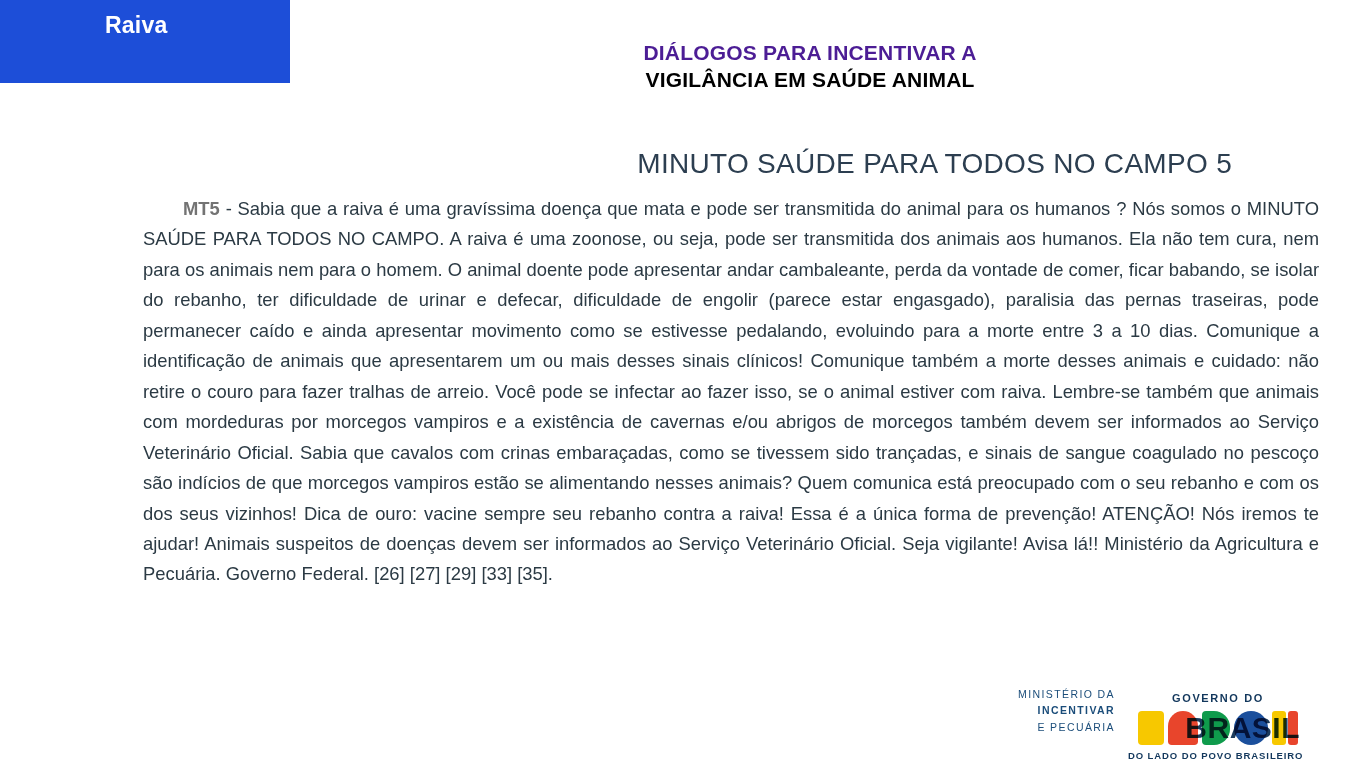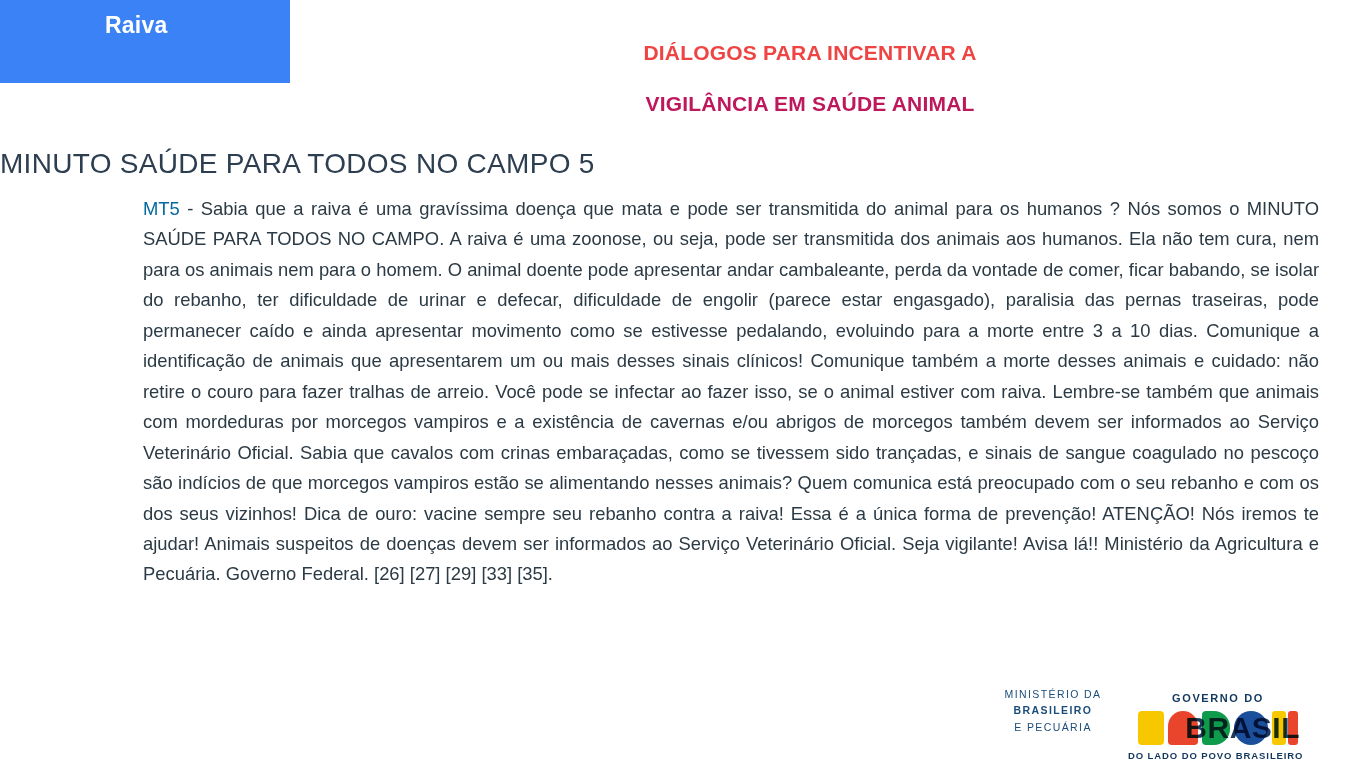--- a/index.html
+++ b/index.html
@@ -15,21 +15,21 @@
     position: relative;
   }
 
   
   .corner-banner {
     position: absolute;
     left: 0;
     top: 0;
     width: 290px;
     height: 83px;
-    background: #3b82f6;
+    background: #1d4ed8;
   }
   .corner-banner .banner-label {
     position: absolute;
     left: 105px;
     top: 12px;
     color: #ffffff;
     font-size: 23px;
     font-weight: bold;
     letter-spacing: 0.2px;
   }
@@ -39,67 +39,68 @@
     position: absolute;
     left: 430px;
     top: 40px;
     width: 760px;
     text-align: center;
     line-height: 1.28;
     font-weight: bold;
     font-size: 21px;
     letter-spacing: 0.2px;
   }
-  .header-title .line1 { color: #ef4444; display: block; }
-  .header-title .line2 { color: #be185d; display: block; margin-top: 24px; }
+  .header-title .line1 { color: #4c1d95; display: block; }
+  .header-title .line2 { color: #000000; display: block; }
 
   
   .doc-title {
     position: absolute;
     left: 0;
     top: 148px;
     width: 1232px;
-    text-align: left;
+    text-align: right;
     color: #2c3e50;
     font-size: 28px;
     font-weight: normal;
     letter-spacing: 0.3px;
   }
 
   .doc-body {
     position: absolute;
     left: 143px;
     top: 194px;
     width: 1176px;
     color: #2b3a44;
     font-size: 18.4px;
     line-height: 1.655;
     text-align: justify;
     text-justify: inter-word;
   }
   .doc-body .mt-label {
-    color: #0369a1;
-    font-weight: normal;
+    color: #737373;
+    font-weight: bold;
+    margin-left: 40px;
   }
 
   
   .footer {
     position: absolute;
     left: 975px;
     top: 676px;
     width: 340px;
     height: 82px;
   }
 
   .min-agri {
     position: absolute;
-    left: 8px;
+    left: 0;
     top: 10px;
     width: 140px;
-    text-align: center;
+    text-align: right;
     color: #1b4d7a;
     font-size: 10.5px;
     line-height: 1.55;
     letter-spacing: 1.4px;
   }
   .min-agri .l1 { font-weight: normal; display: block; }
   .min-agri .l2 { font-weight: bold; display: block; }
   .min-agri .l3 { font-weight: normal; display: block; }
 
   .gov-brasil {
@@ -180,21 +181,21 @@
 <div class="doc-title">MINUTO SAÚDE PARA TODOS NO CAMPO 5</div>
 
 <div class="doc-body">
   <span class="mt-label">MT5</span><span> - Sabia que a raiva é uma gravíssima doença que mata e pode ser transmitida do animal para os humanos ? Nós somos o MINUTO SAÚDE PARA TODOS NO CAMPO. A raiva é uma zoonose, ou seja, pode ser transmitida dos animais aos humanos.  Ela não tem cura, nem para os animais nem para o homem. O animal doente pode apresentar andar cambaleante, perda da vontade de comer, ficar babando, se isolar do rebanho, ter dificuldade de urinar e defecar, dificuldade de engolir (parece estar engasgado), paralisia das pernas traseiras, pode permanecer caído e ainda apresentar movimento como se estivesse pedalando, evoluindo para a morte entre 3 a 10 dias. Comunique a identificação de animais que apresentarem um ou mais desses sinais clínicos! Comunique também a morte desses animais e cuidado: não retire o couro para fazer tralhas de arreio. Você pode se infectar ao fazer isso, se o animal estiver com raiva. Lembre-se também que animais com mordeduras por morcegos vampiros e a existência de cavernas e/ou abrigos de morcegos também devem ser informados ao Serviço Veterinário Oficial. Sabia que cavalos com crinas embaraçadas, como se tivessem sido trançadas, e sinais de sangue coagulado no pescoço são indícios de que morcegos vampiros estão se alimentando nesses animais? Quem comunica está preocupado com o seu rebanho e com os dos seus vizinhos! Dica de ouro: vacine sempre seu rebanho contra a raiva! Essa é a única forma de prevenção! ATENÇÃO! Nós iremos te ajudar! Animais suspeitos de doenças devem ser informados ao Serviço Veterinário Oficial. Seja vigilante! Avisa lá!! Ministério da Agricultura e Pecuária. Governo Federal. [26] [27] [29] [33] [35].</span>
 </div>
 
 <div class="footer">
 
   <div class="min-agri">
     <span class="l1">MINISTÉRIO DA</span>
-    <span class="l2">BRASILEIRO</span>
+    <span class="l2">INCENTIVAR</span>
     <span class="l3">E PECUÁRIA</span>
   </div>
 
   <div class="gov-brasil">
     <div class="gov-top">GOVERNO DO</div>
     <div class="gov-mark">
       <span class="blob b-yellow"></span>
       <span class="blob b-red"></span>
       <span class="blob b-green"></span>
       <span class="blob b-blue"></span>

